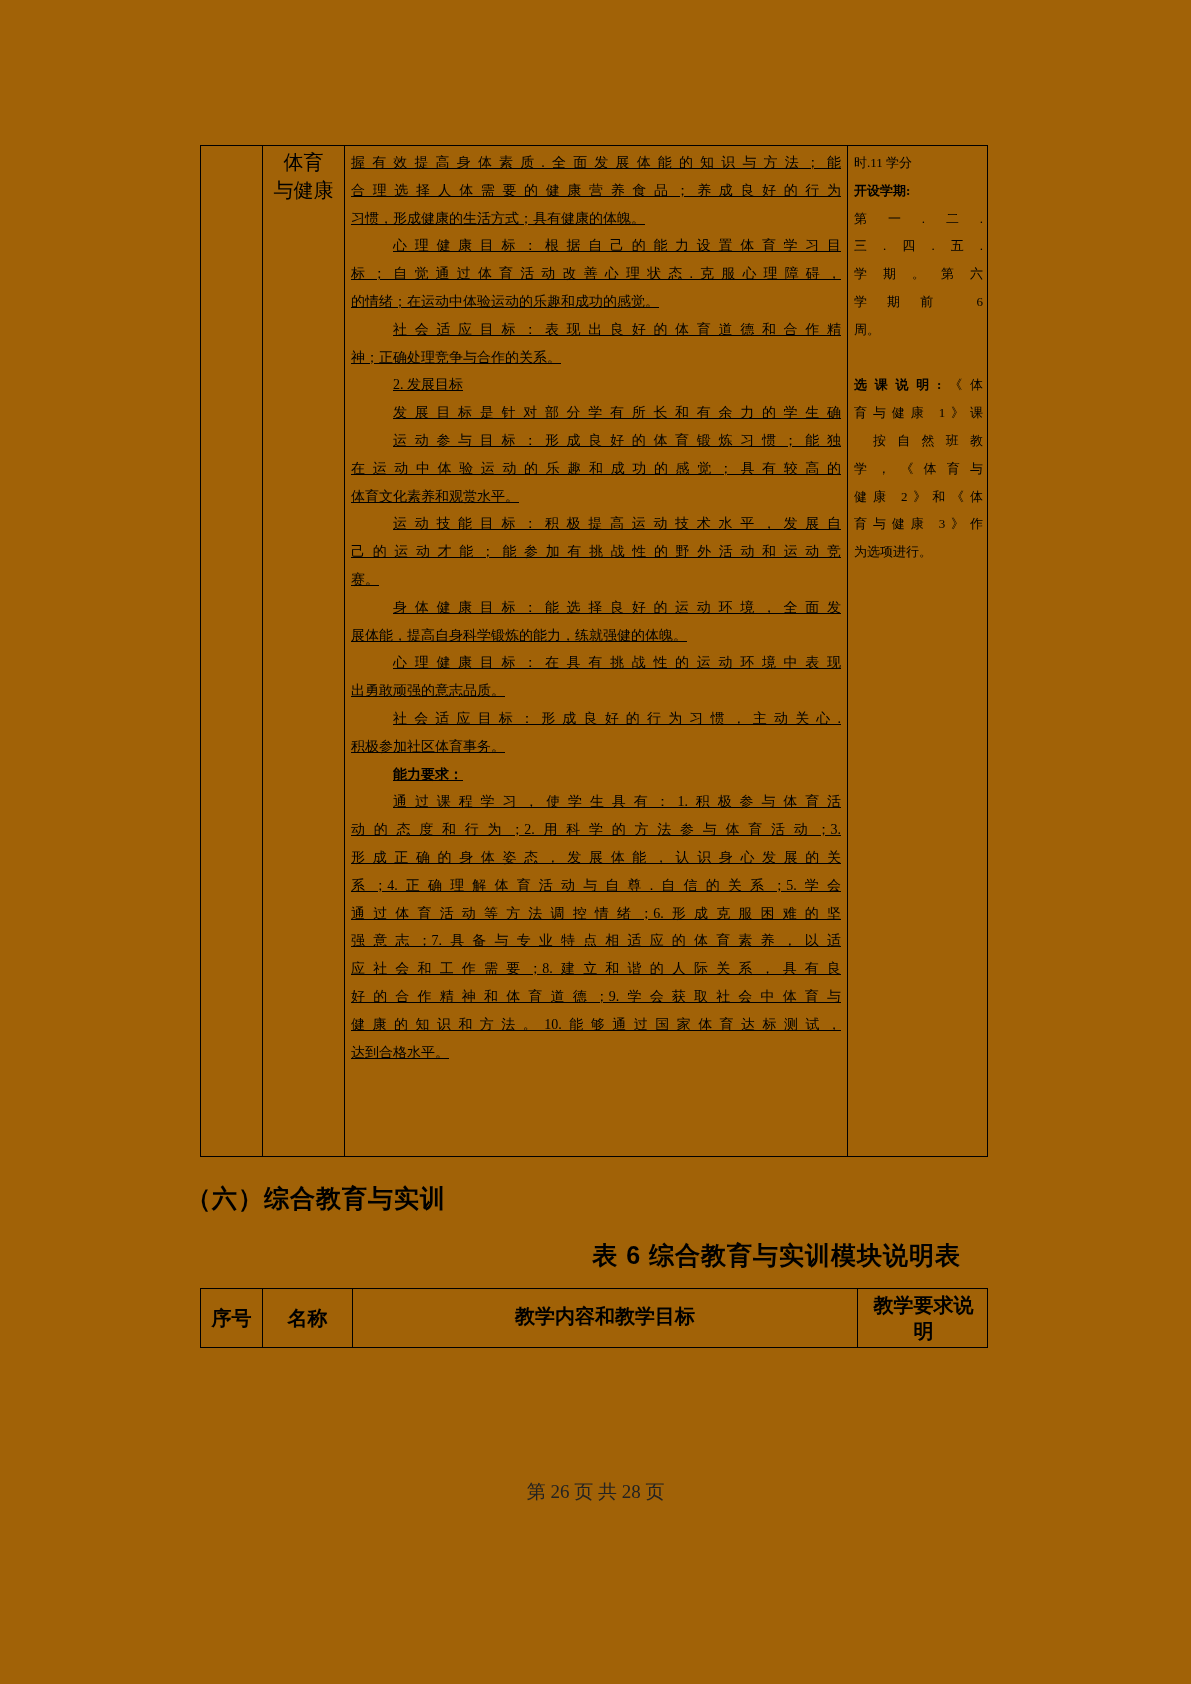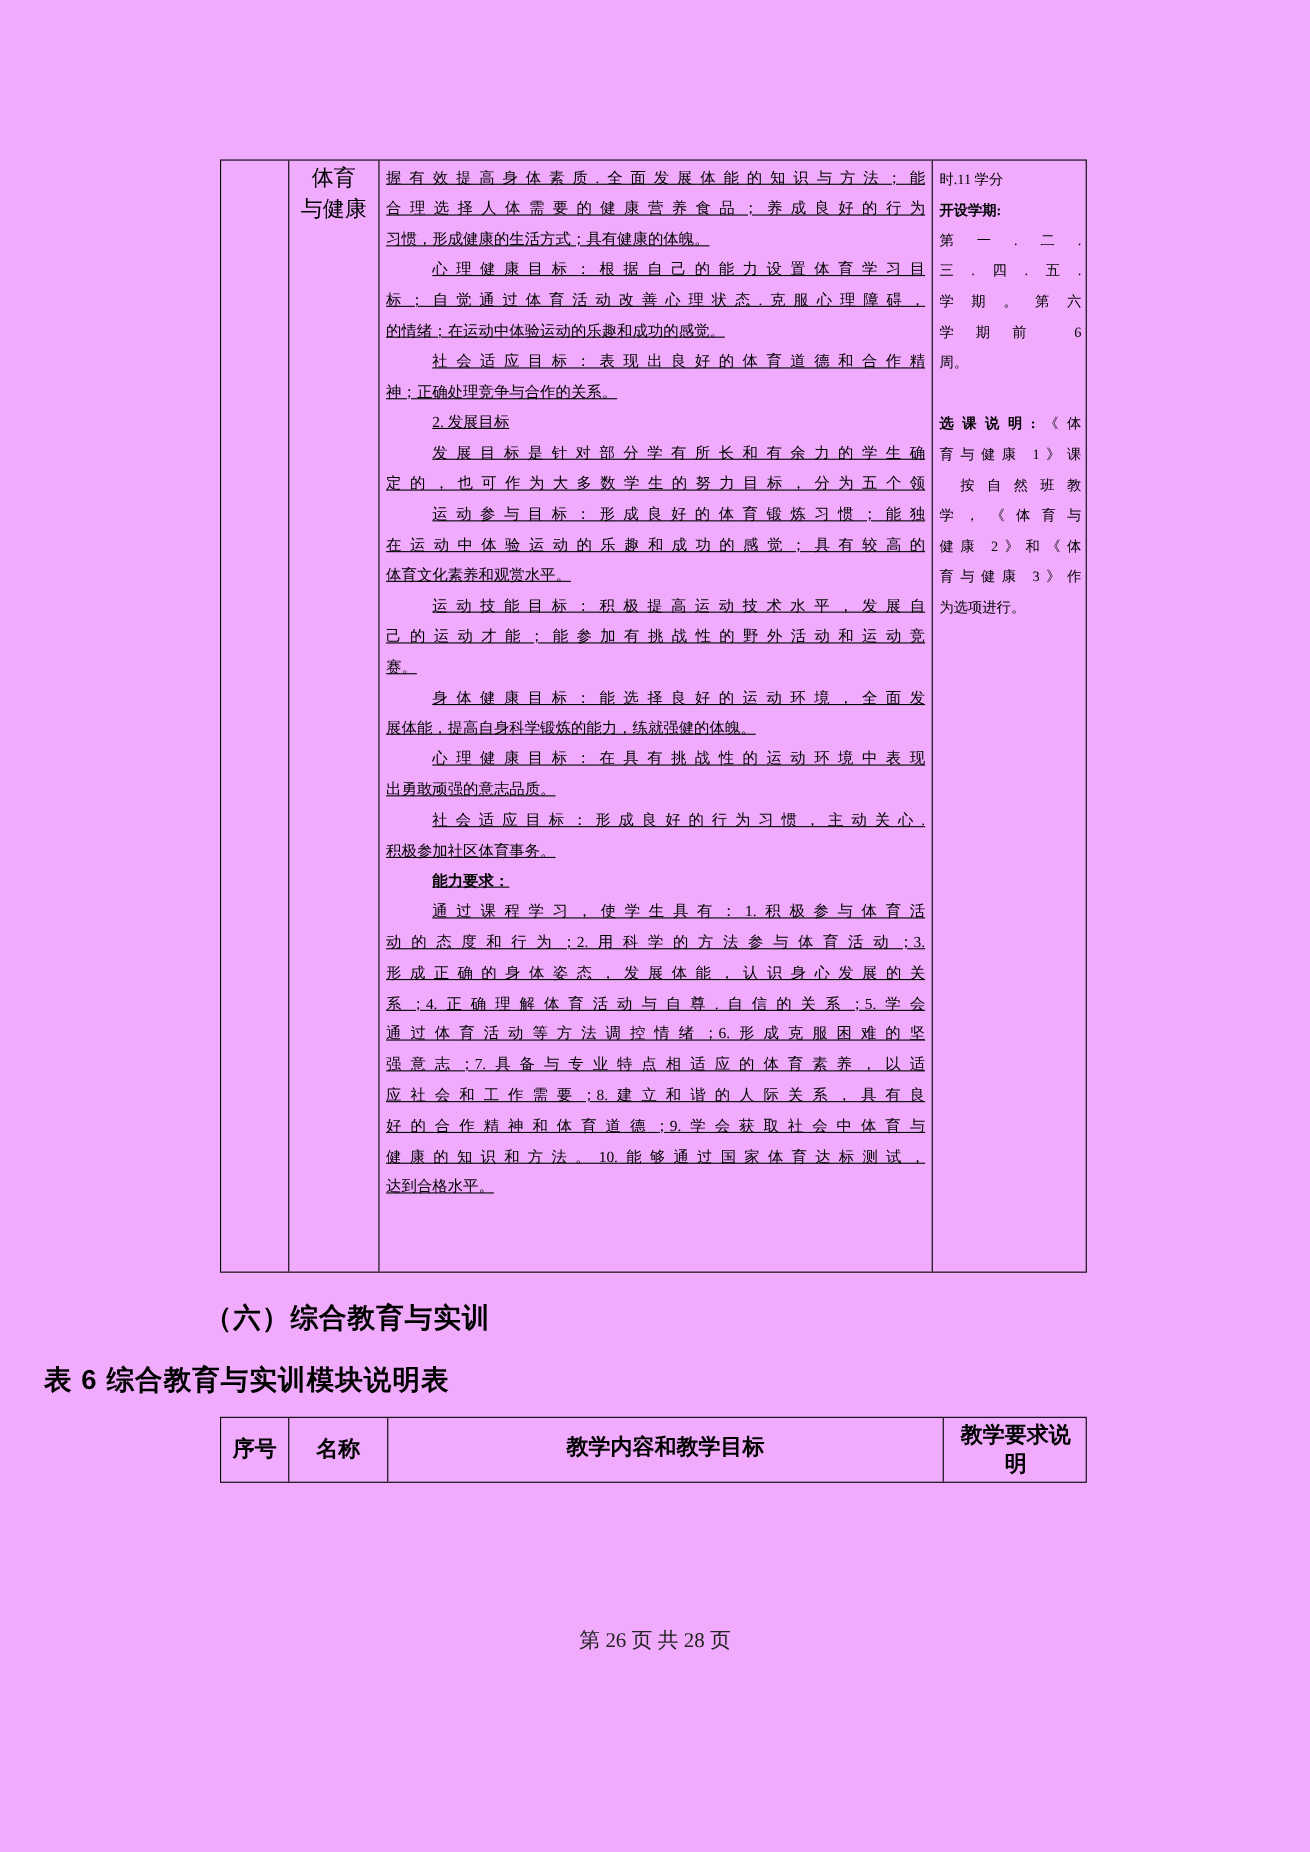--- a/index.html
+++ b/index.html
@@ -1,17 +1,17 @@
 <!DOCTYPE html>
 <html><head>
 <meta charset="utf-8">
 <style>
   html,body{margin:0;padding:0;background:#888;}
   .page{
-    position:relative;width:1191px;height:1684px;background:#f0abfc;
+    position:relative;width:1191px;height:1684px;background:#a16207;
     font-family:"Liberation Serif",serif;color:#000;overflow:hidden;margin:0 auto;
   }
   
   .t1{
     position:absolute;left:200px;top:145px;width:788px;min-height:1012px;
     display:flex;border:1.8px solid #000;box-sizing:border-box;
   }
   .t1 .cell{box-sizing:border-box;border-right:1.5px solid #000;padding:3px 6px 4px 6px;}
   .t1 .cell:last-child{border-right:none;}
   .c1{flex:0 0 62px;}
@@ -28,21 +28,21 @@
   .ind2{text-indent:42px;}
   .c2 .line{text-align:center;text-align-last:center;}
   
   .sec-heading{
     position:absolute;left:186px;top:1181px;
     font-family:"Liberation Sans",sans-serif;font-weight:bold;
     font-size:25px;line-height:34px;letter-spacing:1px;
   }
   .t2-title{
     position:absolute;left:0;top:1239px;width:961px;padding-left:40px;box-sizing:border-box;
-    text-align:left;font-family:"Liberation Sans",sans-serif;font-weight:bold;
+    text-align:right;font-family:"Liberation Sans",sans-serif;font-weight:bold;
     font-size:25px;line-height:32px;letter-spacing:1px;
   }
   
   .t2{
     position:absolute;left:200px;top:1288px;width:788px;min-height:60px;
     display:flex;border:1.8px solid #000;box-sizing:border-box;
   }
   .t2 .hcell{
     box-sizing:border-box;border-right:1.5px solid #000;
     display:flex;align-items:center;justify-content:center;text-align:center;
@@ -88,21 +88,20 @@
         <div class="line"><span class="b"></span><span class="t">的情绪；在运动中体验运动的乐趣和成功的感觉。</span></div>
 
         <div class="line ind2 j"><span class="b"></span><span class="t">社会适应目标：表现出良好的体育道德和合作精</span></div>
 
         <div class="line"><span class="b"></span><span class="t">神；正确处理竞争与合作的关系。</span></div>
 
         <div class="line ind2"><span class="b"></span><span class="t">2. 发展目标</span></div>
 
         <div class="line ind2 j"><span class="b"></span><span class="t">发展目标是针对部分学有所长和有余力的学生确</span></div>
 
-        <div class="line j"><span class="b"></span><span class="t">定的，也可作为大多数学生的努力目标，分为五个领</span></div>
 
 
         <div class="line ind2 j"><span class="b"></span><span class="t">运动参与目标：形成良好的体育锻炼习惯；能独</span></div>
 
         <div class="line j"><span class="b"></span><span class="t">在运动中体验运动的乐趣和成功的感觉；具有较高的</span></div>
 
         <div class="line"><span class="b"></span><span class="t">体育文化素养和观赏水平。</span></div>
 
         <div class="line ind2 j"><span class="b"></span><span class="t">运动技能目标：积极提高运动技术水平，发展自</span></div>
 

